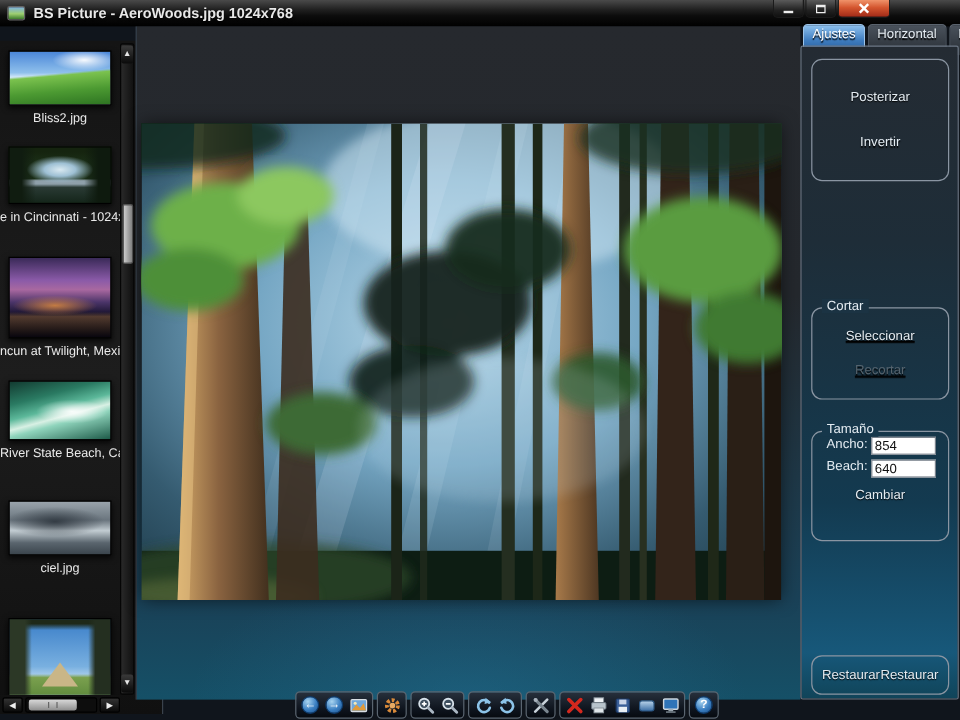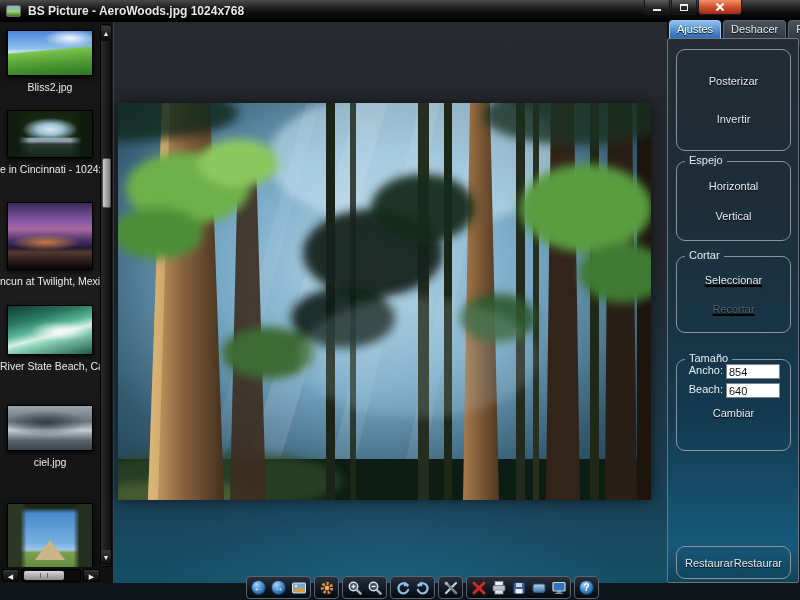--- a/index.html
+++ b/index.html
@@ -22,21 +22,21 @@
   .win-btn.close { width:44px; background:linear-gradient(180deg,#f0936a,#d4562f 45%,#a02a18); }
   .glyph-min { width:8px; height:2px; background:#eee; margin-top:5px; }
   .glyph-max { width:8px; height:7px; border:1px solid #eee; border-top:2px solid #eee; }
   .glyph-close { position:relative; width:10px; height:10px; }
   .glyph-close::before,.glyph-close::after { content:""; position:absolute; left:4px; top:0;
     width:2px; height:10px; background:#fff; }
   .glyph-close::before { transform:rotate(45deg); }
   .glyph-close::after { transform:rotate(-45deg); }
 
   
-  .sidebar { position:absolute; left:0; top:22px; width:136px; height:561px;
+  .sidebar { position:absolute; left:0; top:34px; width:136px; height:561px;
     background:linear-gradient(180deg,#141414,#1d1d1d 50%,#101010); border-right:1px solid #3a424c; }
   .thumb-list { position:absolute; left:0; top:0; width:100px; height:545px; overflow:hidden; }
   .thumb-item { position:absolute; left:0; width:100px; cursor:pointer; }
   .thumb-art { display:block; margin:0 auto; width:86px; border:1px solid #000;
     box-shadow:0 2px 5px rgba(0,0,0,.8); }
   .thumb-label { display:block; margin-top:5px; width:100%; text-align:center;
     color:#eaeaea; font-size:10.5px; white-space:nowrap; overflow:hidden; }
   .ti0 { top:8px; }   .ti0 .thumb-art { height:46px; }
   .ti1 { top:88px; }  .ti1 .thumb-art { height:48px; }
   .ti2 { top:180px; } .ti2 .thumb-art { height:68px; }
@@ -272,39 +272,32 @@
           <ellipse cx="460" cy="12" rx="95" ry="30" fill="#18301e" opacity="0.8"></ellipse>
         </g>
         <ellipse cx="300" cy="255" rx="120" ry="60" fill="#cfe4f0" opacity="0.16" filter="url(#soft)"></ellipse>
       </svg>
     </div>
   </div>
 
   <div class="rightpanel">
     <div class="tabs">
       <div class="tab active">Ajustes</div>
-      <div class="tab">Deshacer</div>
+      <div class="tab">Horizontal</div>
       <div class="tab">Filtro</div>
     </div>
     <div class="panel-body">
 
       <div class="group g-adjust">
         <div class="stack">
           <button class="panel-btn">Posterizar</button>
           <button class="panel-btn">Invertir</button>
         </div>
       </div>
 
-      <div class="group g-espejo">
-        <span class="group-legend lg-espejo">Espejo</span>
-        <div class="stack">
-          <button class="panel-btn">Horizontal</button>
-          <button class="panel-btn">Vertical</button>
-        </div>
-      </div>
 
       <div class="group g-cortar">
         <span class="group-legend lg-cortar">Cortar</span>
         <div class="stack">
           <button class="panel-btn">Seleccionar</button>
           <button class="panel-btn disabled">Recortar</button>
         </div>
       </div>
 
       <div class="group g-tamano">

